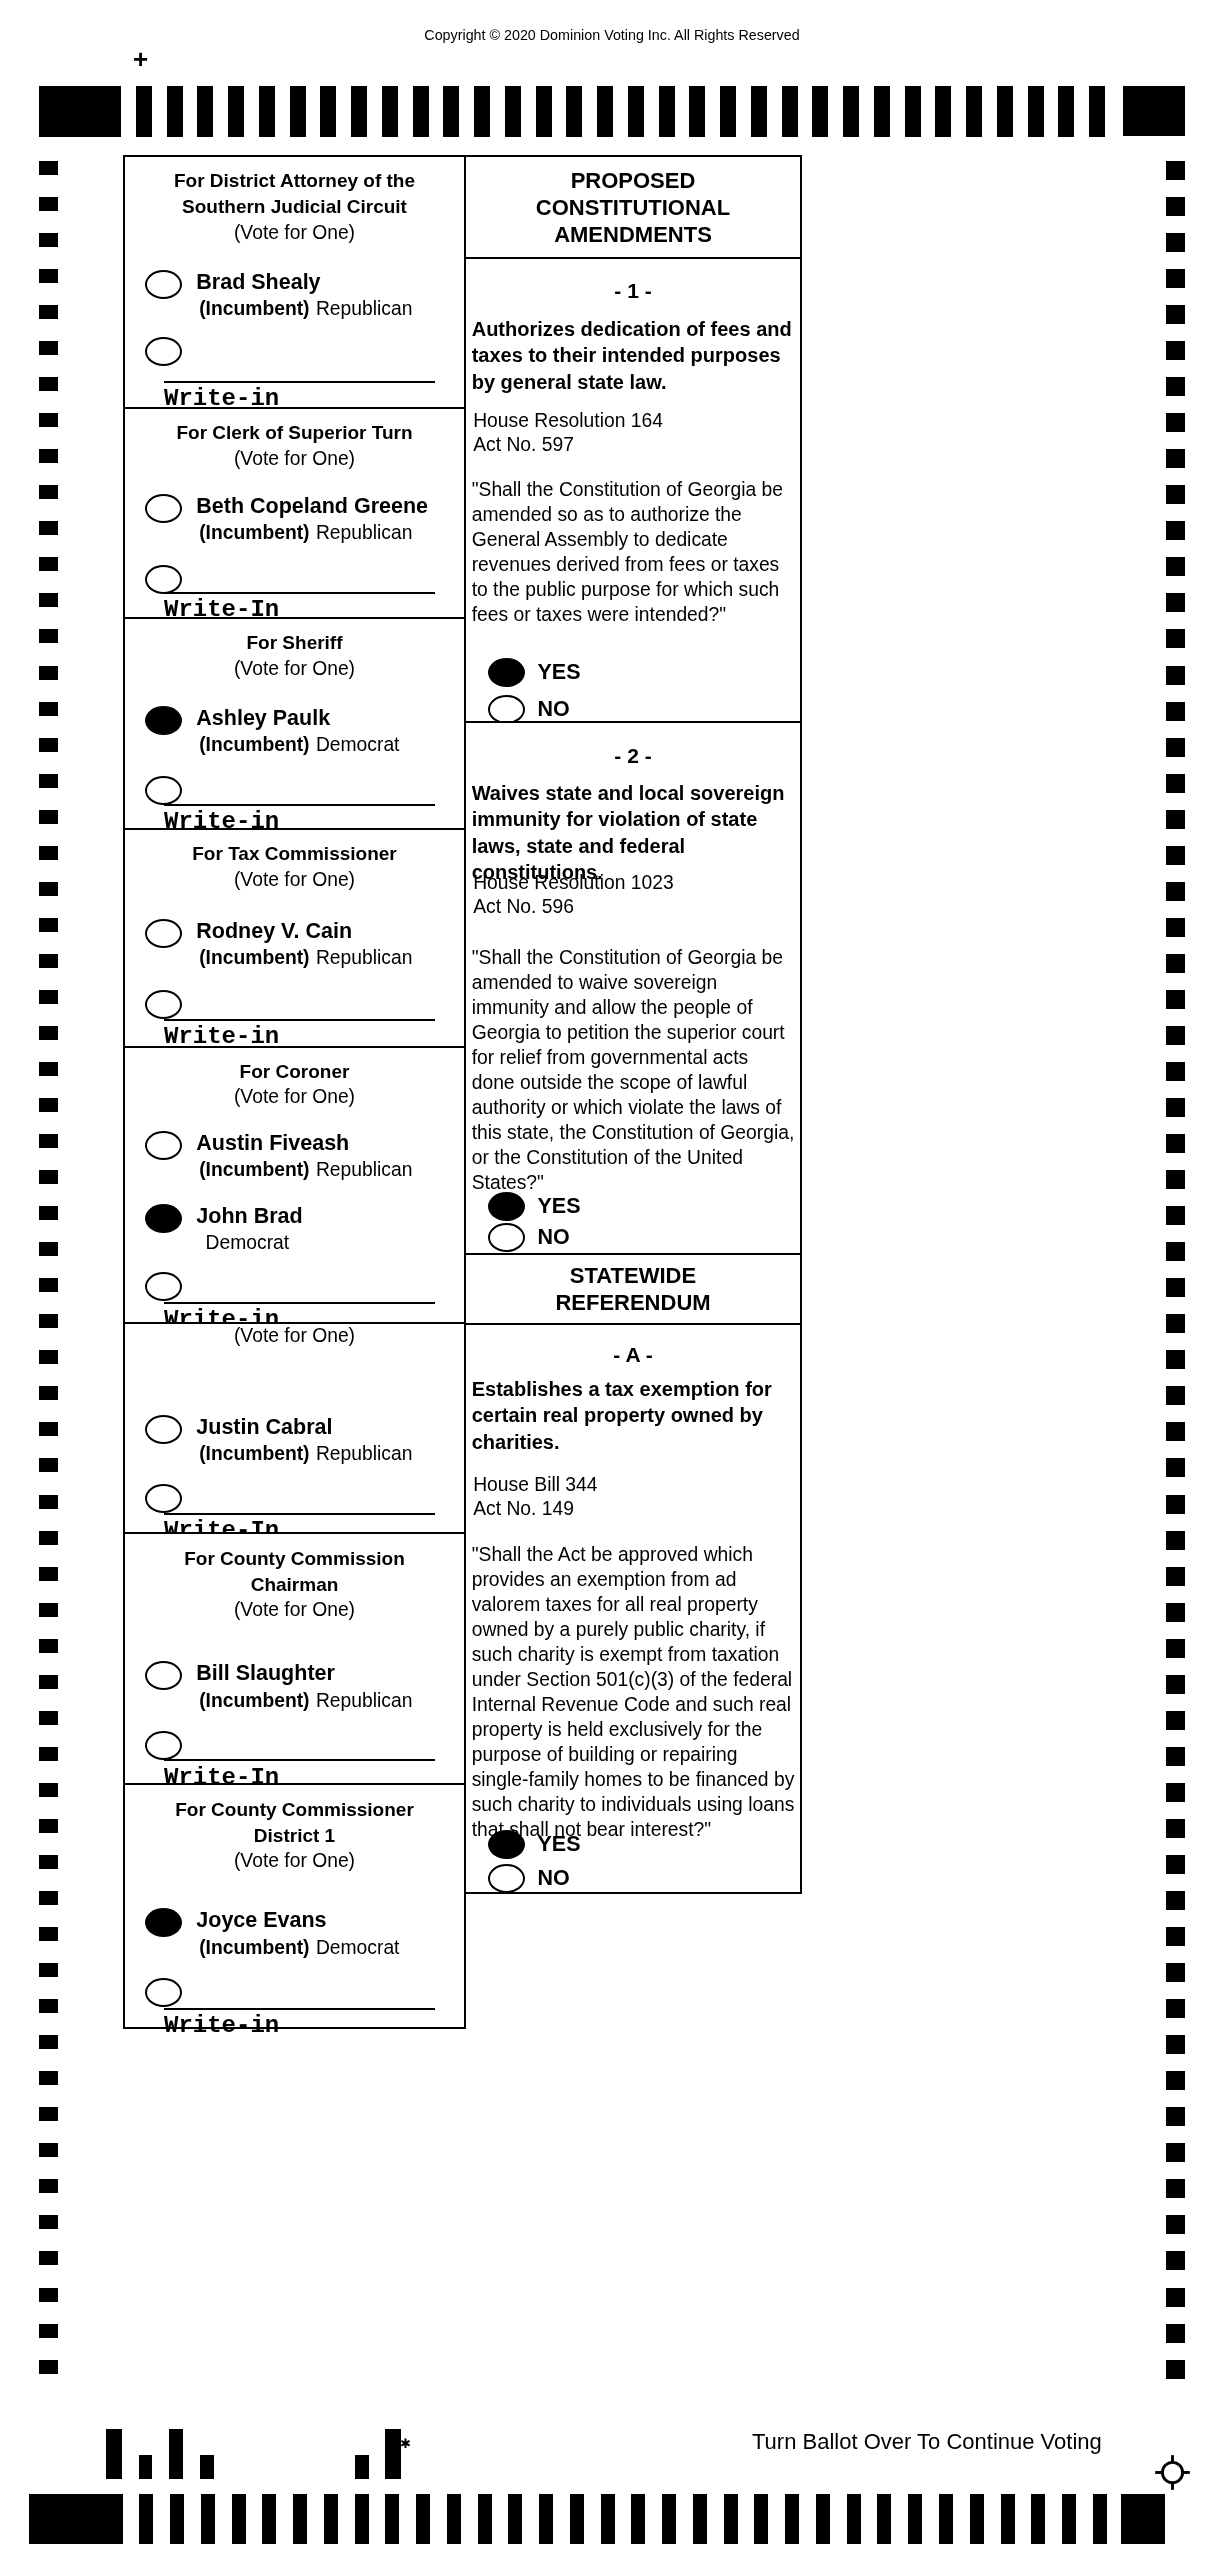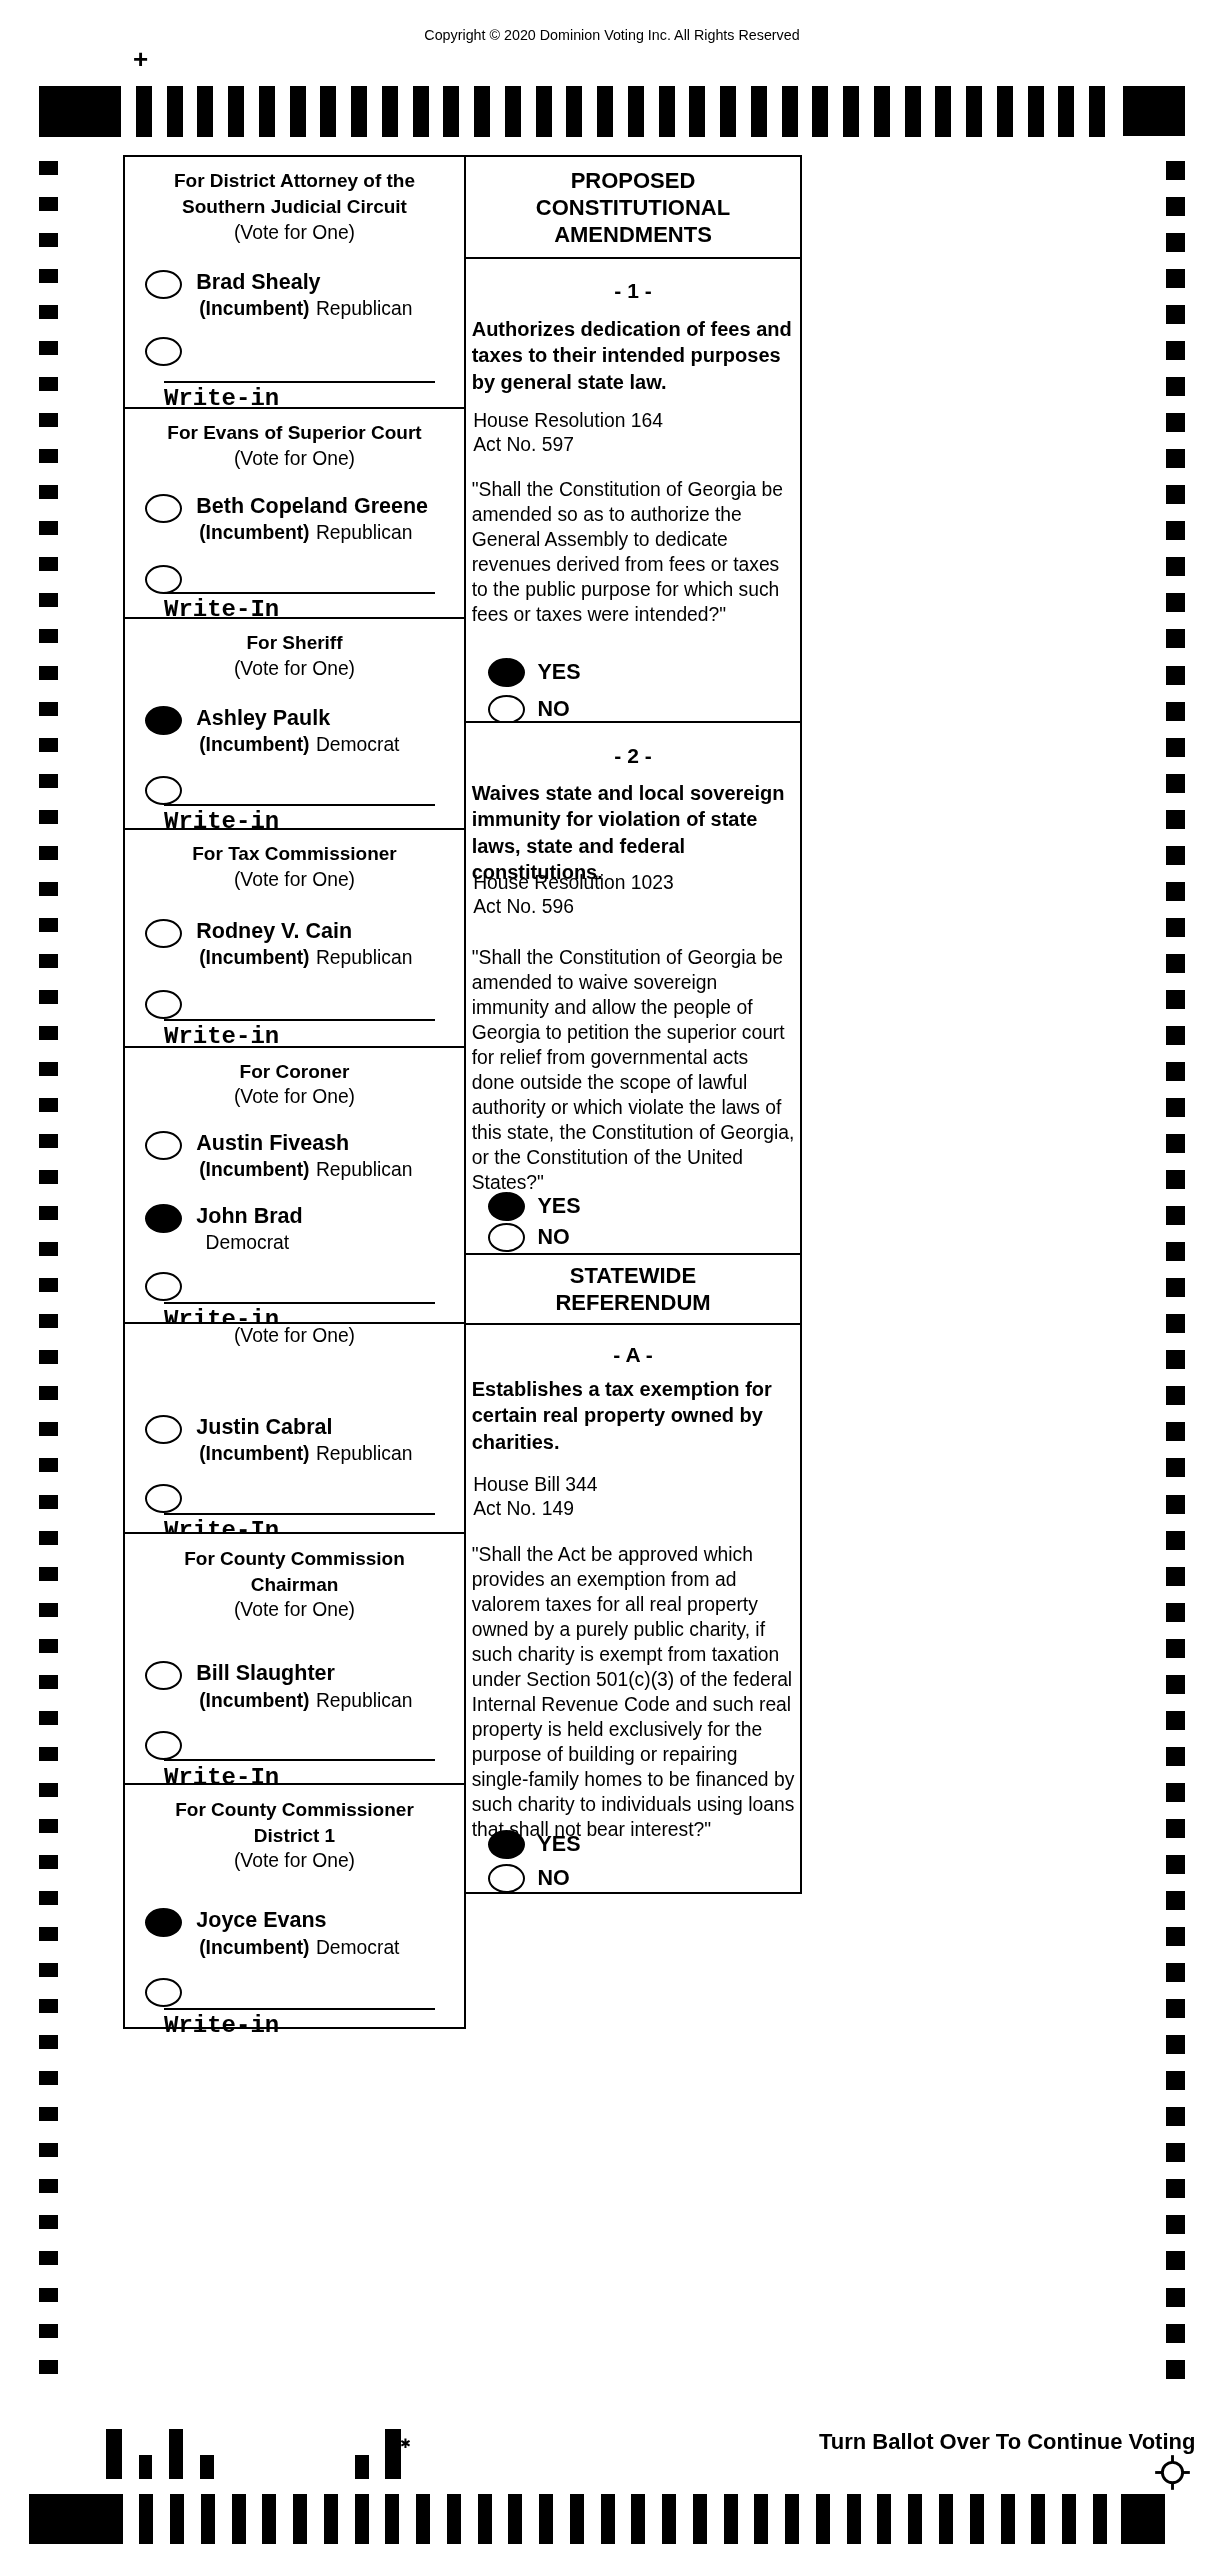--- a/index.html
+++ b/index.html
@@ -29,21 +29,21 @@
   .cparty .b{font-weight:bold;margin-right:6.4px;}
   .wrin{position:absolute;left:39px;right:29px;border-top:2.1px solid #000;padding-top:2.1px;}
   .wlabel{font-size:24px;font-weight:bold;font-family:Liberation Mono, monospace;}
   .mhead{text-align:center;font-size:22px;font-weight:bold;line-height:27px;padding-top:10px;}
   .mnum{position:absolute;left:0;right:0;text-align:center;font-size:21px;font-weight:bold;}
   .msummary{position:absolute;left:5.7px;right:5.7px;font-size:20px;font-weight:bold;line-height:26.5px;}
   .mrefs{position:absolute;left:7.2px;right:5.7px;font-size:19.3px;line-height:24px;}
   .mquestion{position:absolute;left:5.7px;right:4.3px;font-size:19.3px;line-height:25px;}
   .yn{position:absolute;left:21.5px;display:flex;gap:13px;align-items:center;}
   .ynlabel{font-size:21.5px;font-weight:bold;}
-  #turn-over{position:absolute;left:819px;top:2429px;font-size:22px;font-weight:bold;}
+  #turn-over{position:absolute;left:752px;top:2429px;font-size:22px;font-weight:normal;}
   #crosshair{position:absolute;left:1153px;top:2453px;}
   #barcode-glyph{position:absolute;left:400px;top:2436px;font-size:13px;}
 </style>
 </head>
 <body>
 
 <div id="copyright">Copyright © 2020 Dominion Voting Inc. All Rights Reserved</div>
 <div id="plus-mark">+</div>
 <div id="decor">
     <span class="mark" style="left: 39px; top: 86px; width: 82px; height: 51px;"></span>
@@ -261,21 +261,21 @@
     </div>
     <div class="cand" style="top:180px">
       <span class="oval"></span>
     </div>
     <div class="wrin" style="top:224px">
       <span class="wlabel">Write-in</span>
     </div>
   </div>
 
   <div class="cbox" style="height:212px">
-    <div class="ctitle pre">For Evans of Superior Court</div>
+    <div class="ctitle pre">For Clerk of Superior Turn</div>
     <div class="vfor">(Vote for One)</div>
     <div class="cand" style="top:85px">
       <span class="oval"></span>
       <span class="cinfo">
         <span class="cname">Beth Copeland Greene</span>
         <span class="cparty"><span class="b">(Incumbent)</span><span>Republican</span></span>
       </span>
     </div>
     <div class="cand" style="top:156px">
       <span class="oval"></span>

